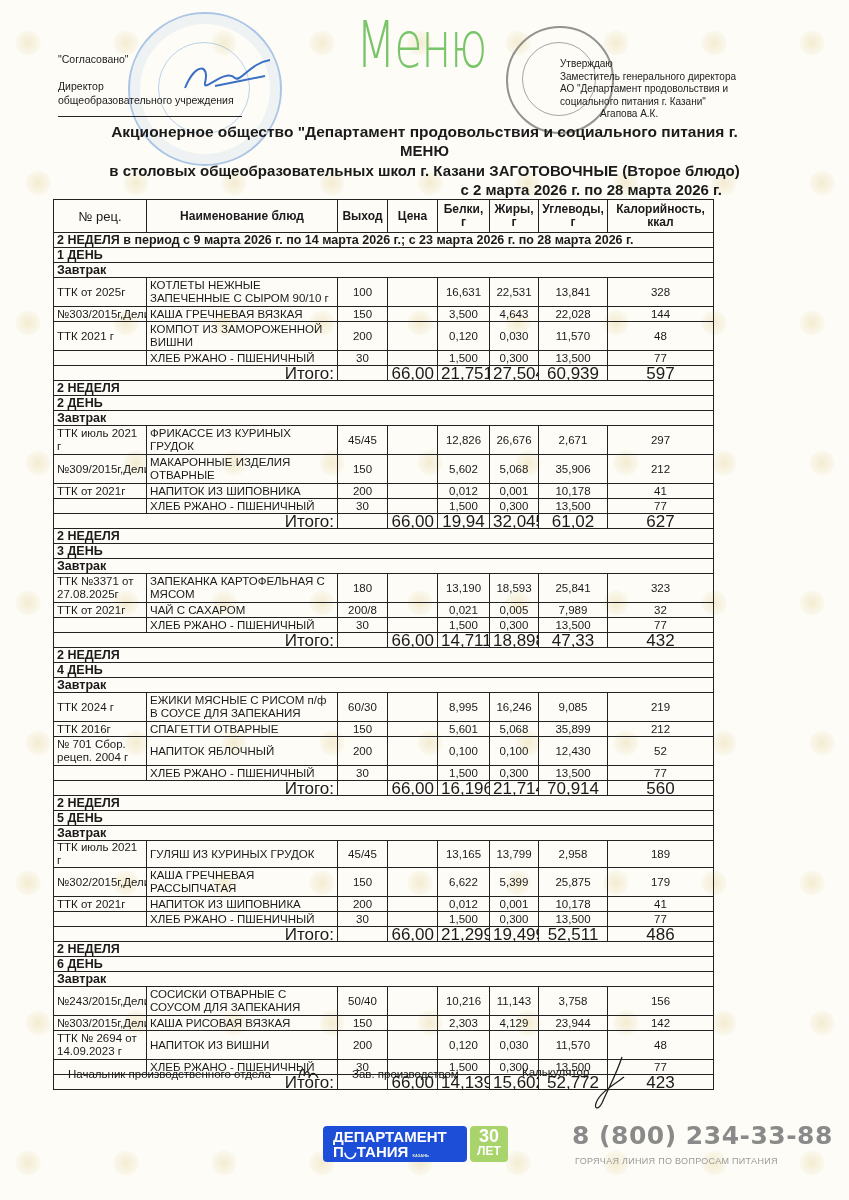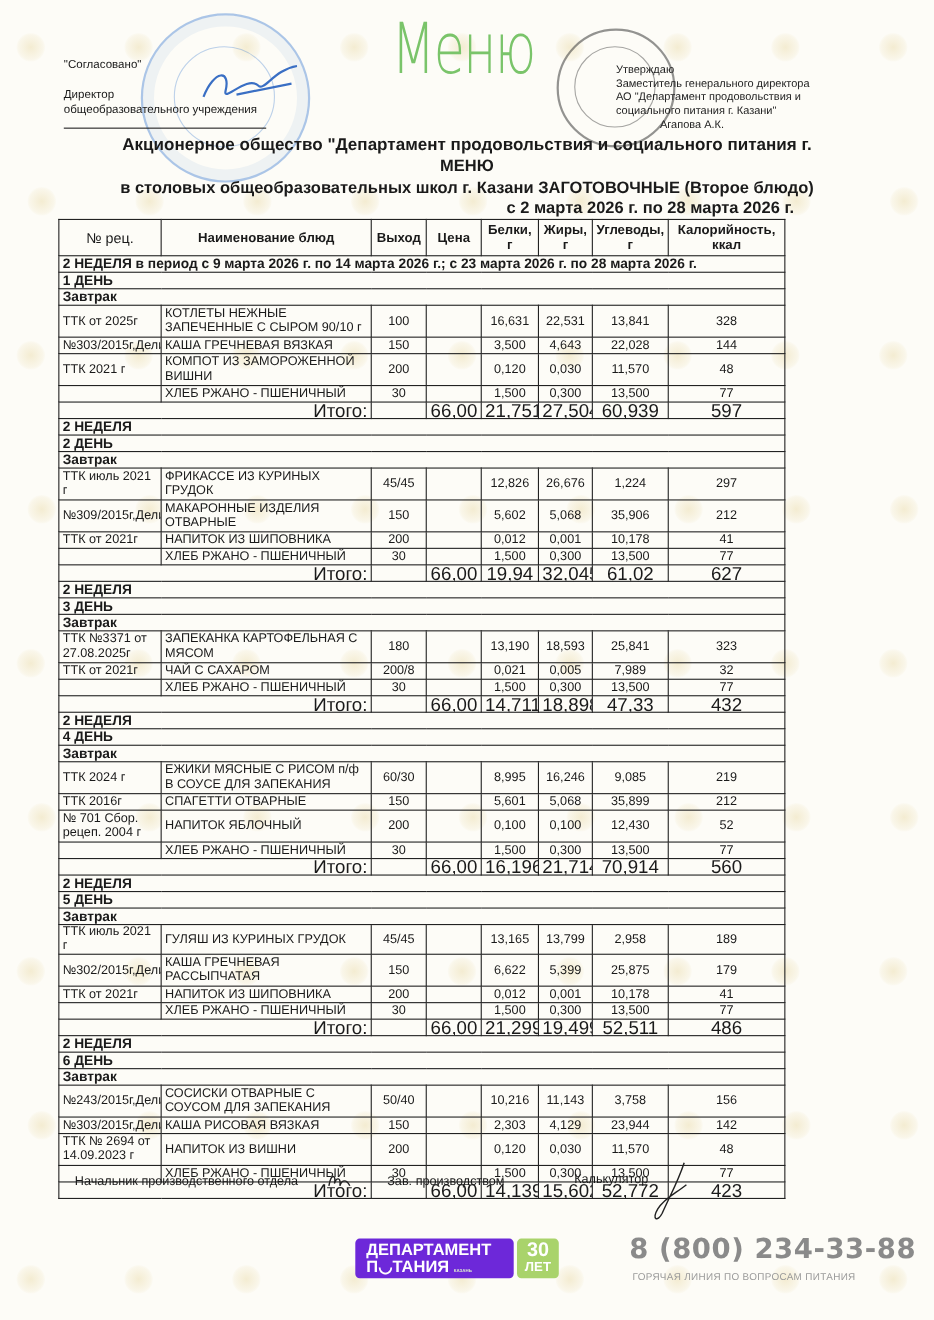--- a/index.html
+++ b/index.html
@@ -39,21 +39,21 @@
   td.code { font-size: 8.5px; line-height: 10px; }
   td.num { text-align: center; }
   td.name { text-transform: none; }
   tr.sec td { font-weight: bold; font-size: 12.5px; height: 14px; }
   tr.total td { font-weight: normal; font-size: 17px; }
   tr.total td.lbl { text-align: right; }
   tr.total td.price { text-align: right; }
   tr.tall td { height: 28px; }
 
   .footer-sign { position: absolute; top: 1068px; font-size: 11.5px; padding-left: 12px; }
-  .logo { position: absolute; left: 323px; top: 1126px; width: 144px; height: 36px; background: #6d28d9; border-radius: 4px; color: #fff; font-weight: bold; font-size: 15px; line-height: 15px; padding: 3px 0 0 10px; box-sizing: border-box; }
+  .logo { position: absolute; left: 323px; top: 1126px; width: 144px; height: 36px; background: #1d4ed8; border-radius: 4px; color: #fff; font-weight: bold; font-size: 15px; line-height: 15px; padding: 3px 0 0 10px; box-sizing: border-box; }
   .logo small { font-size: 4px; color: #dfeecf; }
   .logo-20 { position: absolute; left: 470px; top: 1126px; width: 38px; height: 36px; background: #a9d36b; border-radius: 4px; color: #fff; font-weight: bold; text-align: center; box-sizing: border-box; padding-top: 2px; }
   .logo-20 .n { font-size: 18px; line-height: 17px; }
   .logo-20 .l { font-size: 12px; line-height: 13px; }
   .phone { position: absolute; left: 572px; top: 1121px; font-size: 25px; font-weight: bold; color: #8a8a8a; letter-spacing: 0.5px; font-family: "DejaVu Sans", sans-serif; }
   .hotline { position: absolute; left: 575px; top: 1156px; font-size: 9px; color: #9a9a9a; letter-spacing: 0.3px; }
 </style>
 </head>
 <body>
 
@@ -264,21 +264,21 @@
       <tr class="sec">
         <td colspan="8">Завтрак</td>
       </tr>
       <tr class="tall">
         <td class="code">ТТК июль 2021 г</td>
         <td class="name">ФРИКАССЕ ИЗ КУРИНЫХ ГРУДОК</td>
         <td class="num">45/45</td>
         <td class="num"></td>
         <td class="num">12,826</td>
         <td class="num">26,676</td>
-        <td class="num">1,224</td>
+        <td class="num">2,671</td>
         <td class="num">297</td>
       </tr>
       <tr class="tall">
         <td class="code">№309/2015г,Дели</td>
         <td class="name">МАКАРОННЫЕ ИЗДЕЛИЯ ОТВАРНЫЕ</td>
         <td class="num">150</td>
         <td class="num"></td>
         <td class="num">5,602</td>
         <td class="num">5,068</td>
         <td class="num">35,906</td>

